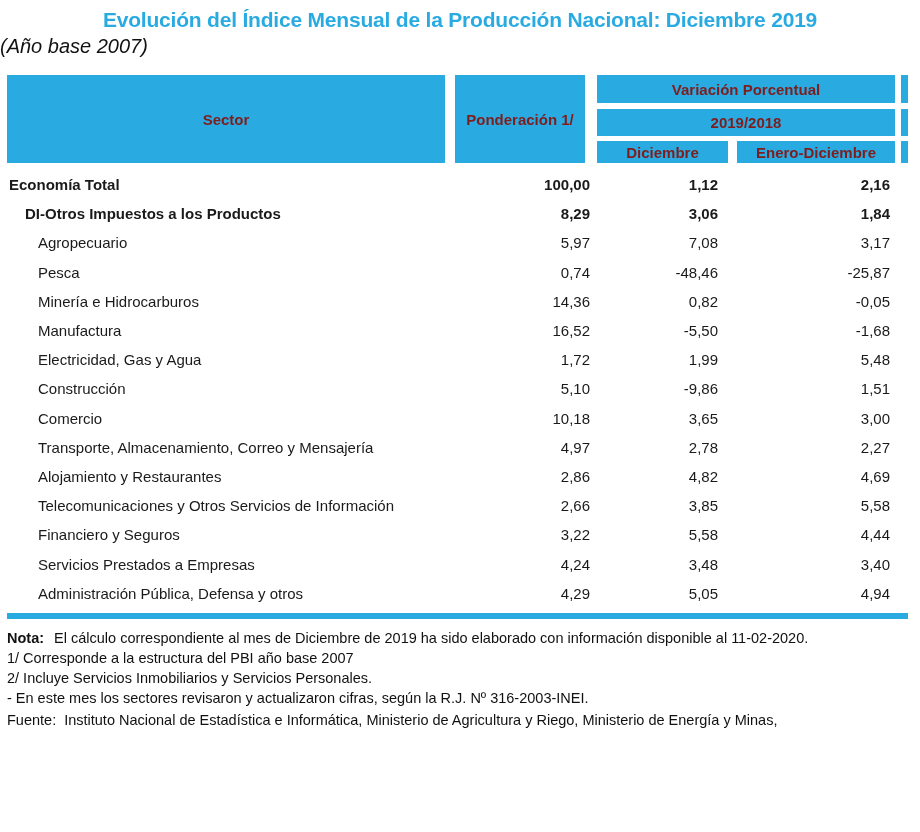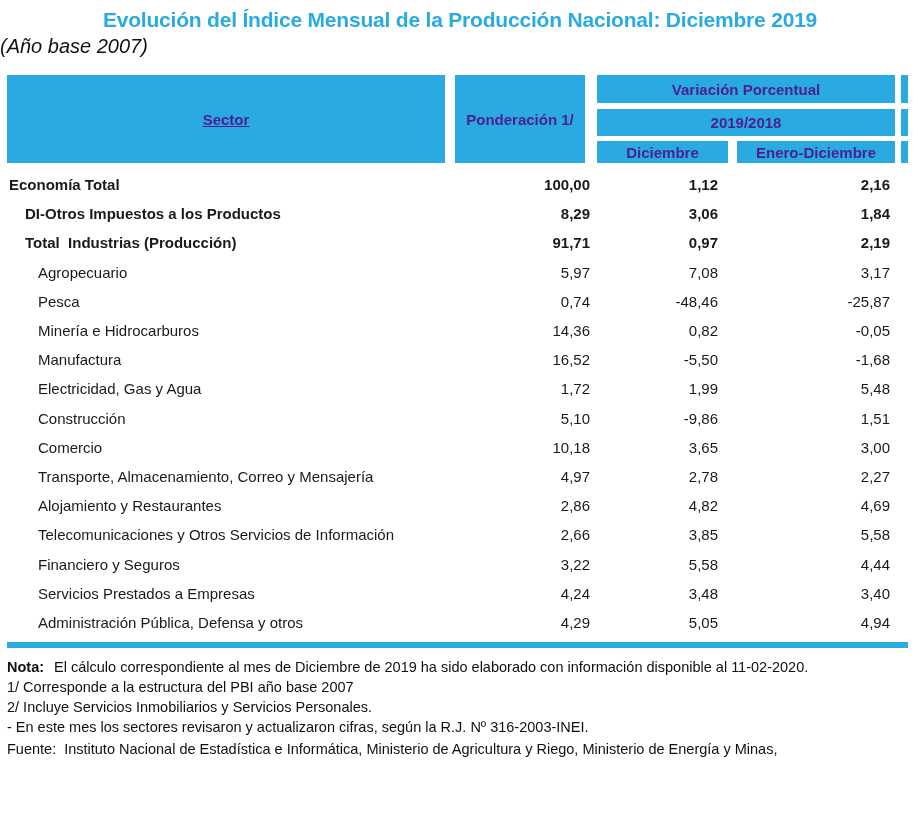--- a/index.html
+++ b/index.html
@@ -30,27 +30,27 @@
   }
 
   
   .tbl { position: absolute; left: 7px; top: 75px; width: 901px; }
 
   
   .thead { position: relative; height: 88px; }
   .hcell {
     position: absolute;
     background: #29ABE2;
-    color: #4c1d95;
+    color: #7f1d1d;
     font-weight: bold;
     font-size: 15px;
     display: flex; align-items: center; justify-content: center;
     text-align: center;
   }
-  .hc-sector   { left: 0;   top: 0;  width: 438px; height: 88px; text-decoration: underline; }
+  .hc-sector   { left: 0;   top: 0;  width: 438px; height: 88px; }
   .hc-pond     { left: 448px; top: 0; width: 130px; height: 88px; }
   .hc-var      { left: 590px; top: 0;  width: 298px; height: 28px; }
   .hc-period   { left: 590px; top: 34px; width: 298px; height: 27px; }
   .hc-dic      { left: 590px; top: 66px; width: 131px; height: 22px; }
   .hc-ene      { left: 730px; top: 66px; width: 158px; height: 22px; }
   .hc-strip-1  { left: 894px; top: 0;    width: 7px; height: 28px; }
   .hc-strip-2  { left: 894px; top: 34px; width: 7px; height: 27px; }
   .hc-strip-3  { left: 894px; top: 66px; width: 7px; height: 22px; }
 
   
@@ -113,26 +113,20 @@
         <div class="cell num">100,00</div>
         <div class="cell num">1,12</div>
         <div class="cell num">2,16</div>
       </div>
         <div class="row bold indent-1">
         <div class="cell sector">DI-Otros Impuestos a los Productos</div>
         <div class="cell num">8,29</div>
         <div class="cell num">3,06</div>
         <div class="cell num">1,84</div>
       </div>
-        <div class="row bold indent-1">
-        <div class="cell sector">Total  Industrias (Producción)</div>
-        <div class="cell num">91,71</div>
-        <div class="cell num">0,97</div>
-        <div class="cell num">2,19</div>
-      </div>
         <div class="row indent-2">
         <div class="cell sector">Agropecuario</div>
         <div class="cell num">5,97</div>
         <div class="cell num">7,08</div>
         <div class="cell num">3,17</div>
       </div>
         <div class="row indent-2">
         <div class="cell sector">Pesca</div>
         <div class="cell num">0,74</div>
         <div class="cell num">-48,46</div>

